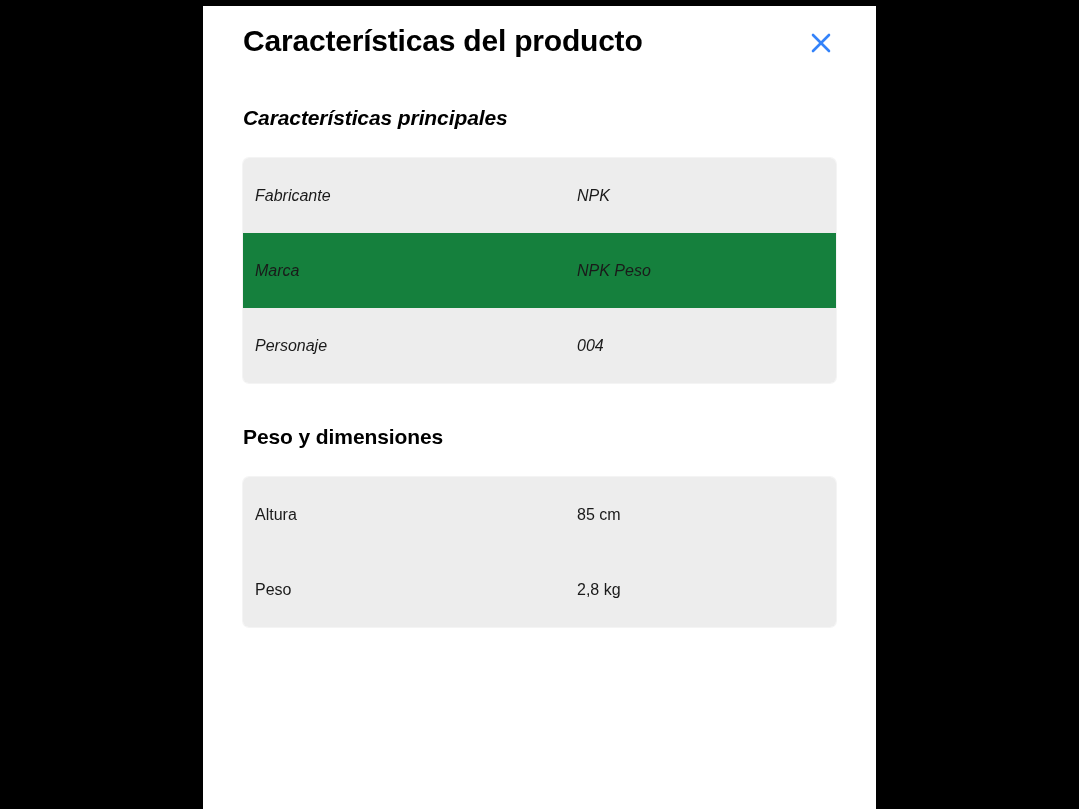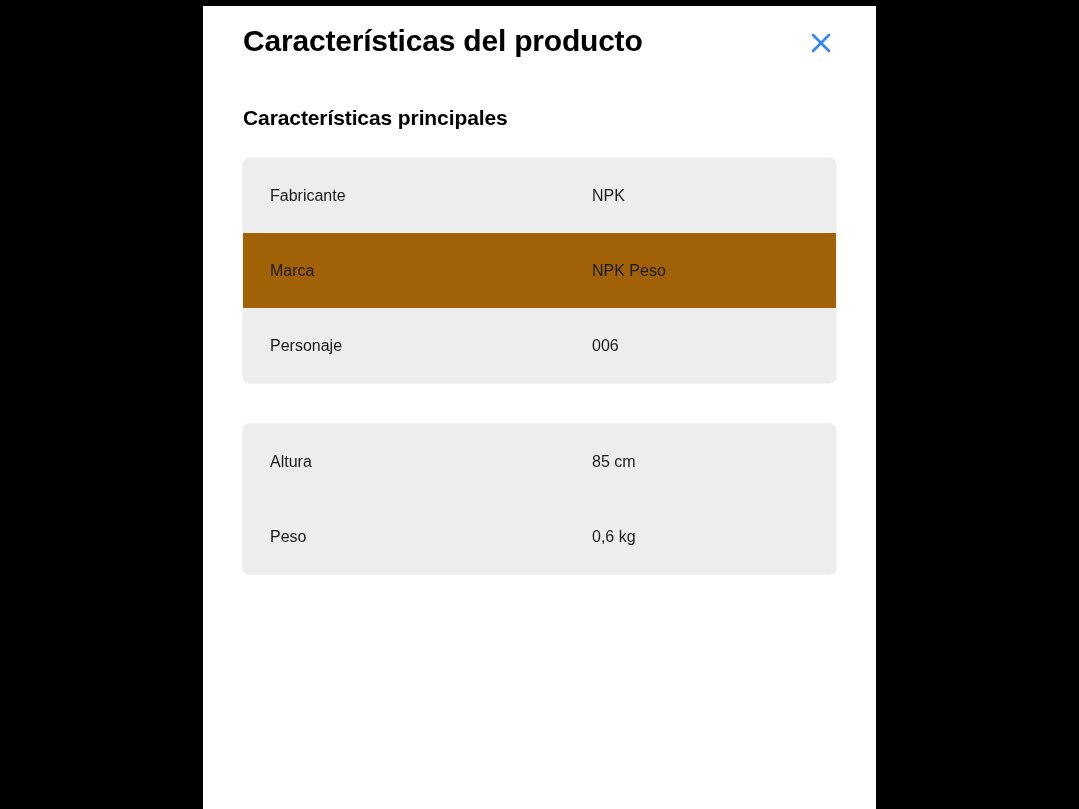--- a/index.html
+++ b/index.html
@@ -58,20 +58,21 @@
   }
   .close-button svg { display: block; }
   .content {
     padding: 0 40px;
   }
   .section {
     margin-top: 41px;
   }
   .section:first-child {
     margin-top: 43px;
+    font-style: italic;
   }
   .section-title {
     font-size: 21px;
     line-height: 26px;
     font-weight: 600;
     color: #000000;
     margin: 0 0 27px 0;
     letter-spacing: -0.1px;
   }
   .spec-table {
@@ -82,33 +83,33 @@
     box-shadow: 0 0 0 1px rgba(0,0,0,0.045);
     background: #ffffff;
   }
   .spec-row {
     height: 75px;
   }
   .spec-row.shaded {
     background: #ededed;
   }
   .spec-row.plain {
-    background: #a16207;
+    background: #15803d;
   }
   .spec-key, .spec-val {
     font-size: 16px;
     color: #1a1a1a;
     font-weight: 400;
     text-align: left;
     vertical-align: middle;
     padding: 0;
   }
   .spec-key {
     width: 320px;
-    padding-left: 27px;
+    padding-left: 12px;
   }
   .spec-val {
     padding-left: 2px;
     color: #1a1a1a;
   }
 </style>
 </head>
 <body>
 
 <div class="screen">
@@ -135,36 +136,37 @@
             <tr class="spec-row shaded">
               <td class="spec-key">Fabricante</td>
               <td class="spec-val">NPK</td>
             </tr>
             <tr class="spec-row plain">
               <td class="spec-key">Marca</td>
               <td class="spec-val">NPK Peso</td>
             </tr>
             <tr class="spec-row shaded">
               <td class="spec-key">Personaje</td>
-              <td class="spec-val">006</td>
+              <td class="spec-val">004</td>
             </tr>
           </tbody>
         </table>
       </div>
 
       <div class="section">
+        <h2 class="section-title">Peso y dimensiones</h2>
         <table class="spec-table">
           <tbody>
             <tr class="spec-row shaded">
               <td class="spec-key">Altura</td>
               <td class="spec-val">85 cm</td>
             </tr>
             <tr class="spec-row shaded">
               <td class="spec-key">Peso</td>
-              <td class="spec-val">0,6 kg</td>
+              <td class="spec-val">2,8 kg</td>
             </tr>
           </tbody>
         </table>
       </div>
 
     </div>
   </div>
 </div>
 
 </body></html>

